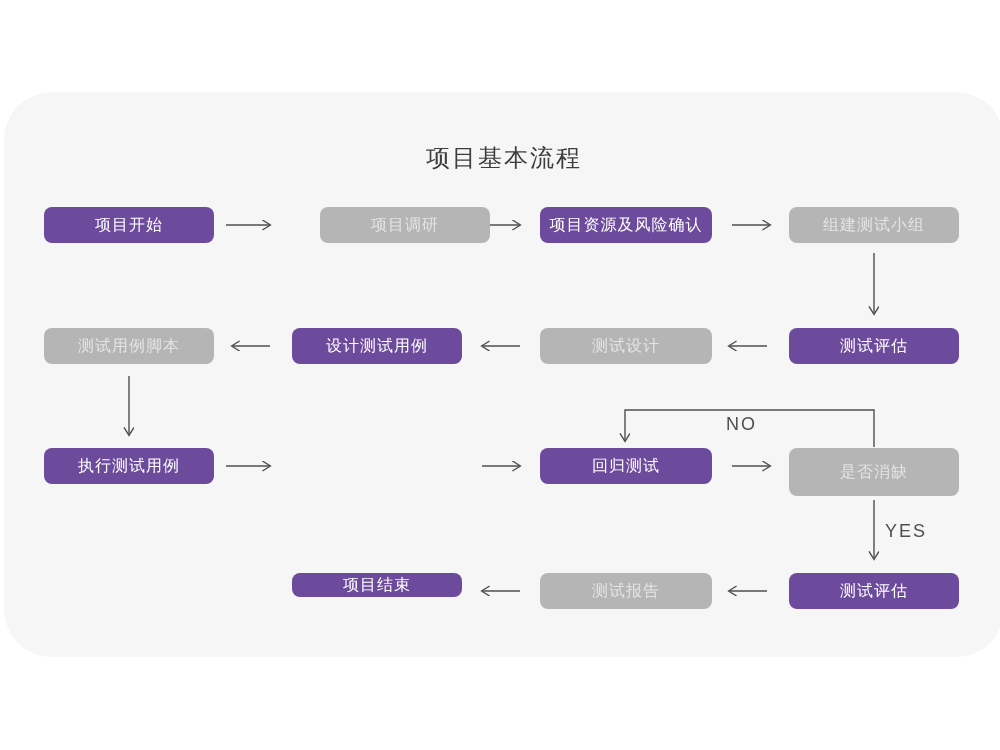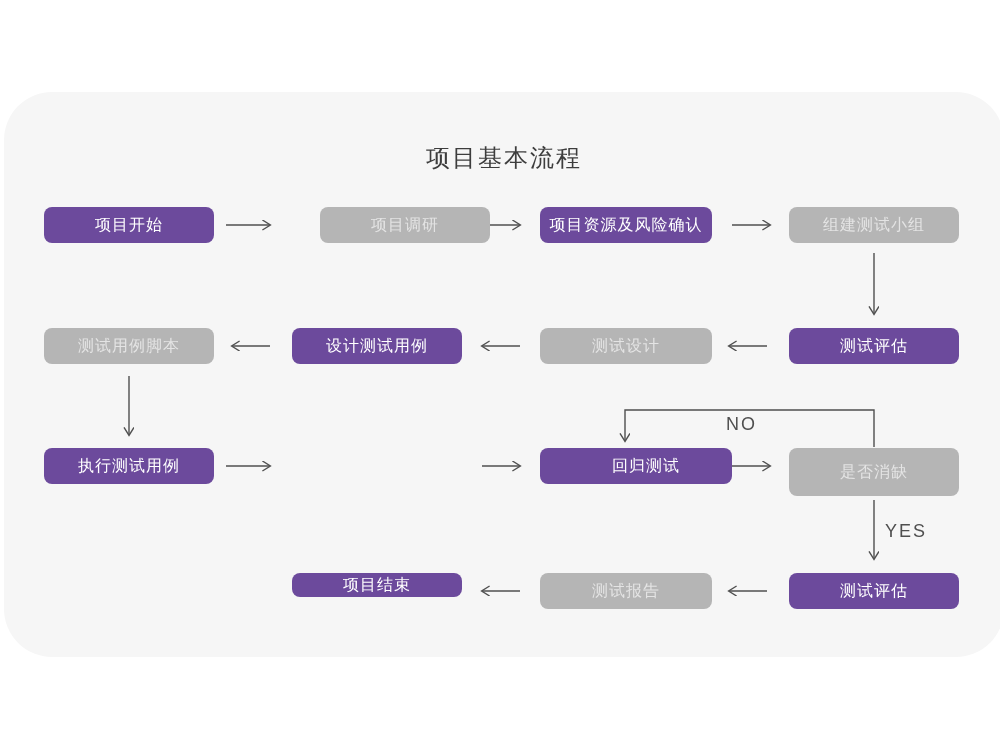--- a/index.html
+++ b/index.html
@@ -76,21 +76,21 @@
   <div class="node secondary" style="left:288px; top:207px; width:170px; height:36px;margin-left:28px;">项目调研</div>
   <div class="node primary" style="left:536px; top:207px; width:172px; height:36px;">项目资源及风险确认</div>
   <div class="node secondary" style="left:785px; top:207px; width:170px; height:36px;">组建测试小组</div>
 
   <div class="node primary" style="left:785px; top:328px; width:170px; height:36px;">测试评估</div>
   <div class="node secondary" style="left:536px; top:328px; width:172px; height:36px;">测试设计</div>
   <div class="node primary" style="left:288px; top:328px; width:170px; height:36px;">设计测试用例</div>
   <div class="node secondary" style="left:40px;  top:328px; width:170px; height:36px;">测试用例脚本</div>
 
   <div class="node primary" style="left:40px;  top:448px; width:170px; height:36px;">执行测试用例</div>
-  <div class="node primary" style="left:536px; top:448px; width:172px; height:36px;padding-left:20px;">回归测试</div>
+  <div class="node primary" style="left:536px; top:448px; width:172px; height:36px;">回归测试</div>
   <div class="node secondary" style="left:785px; top:448px; width:170px; height:48px;">是否消缺</div>
 
   <div class="node primary" style="left:785px; top:573px; width:170px; height:36px;">测试评估</div>
   <div class="node secondary" style="left:536px; top:573px; width:172px; height:36px;">测试报告</div>
   <div class="node primary" style="left:288px; top:573px; width:170px; height:24px;">项目结束</div>
 
   <div class="branch-label" style="left:722px; top:414px;">NO</div>
   <div class="branch-label" style="left:881px; top:521px;">YES</div>
 </div>
 

